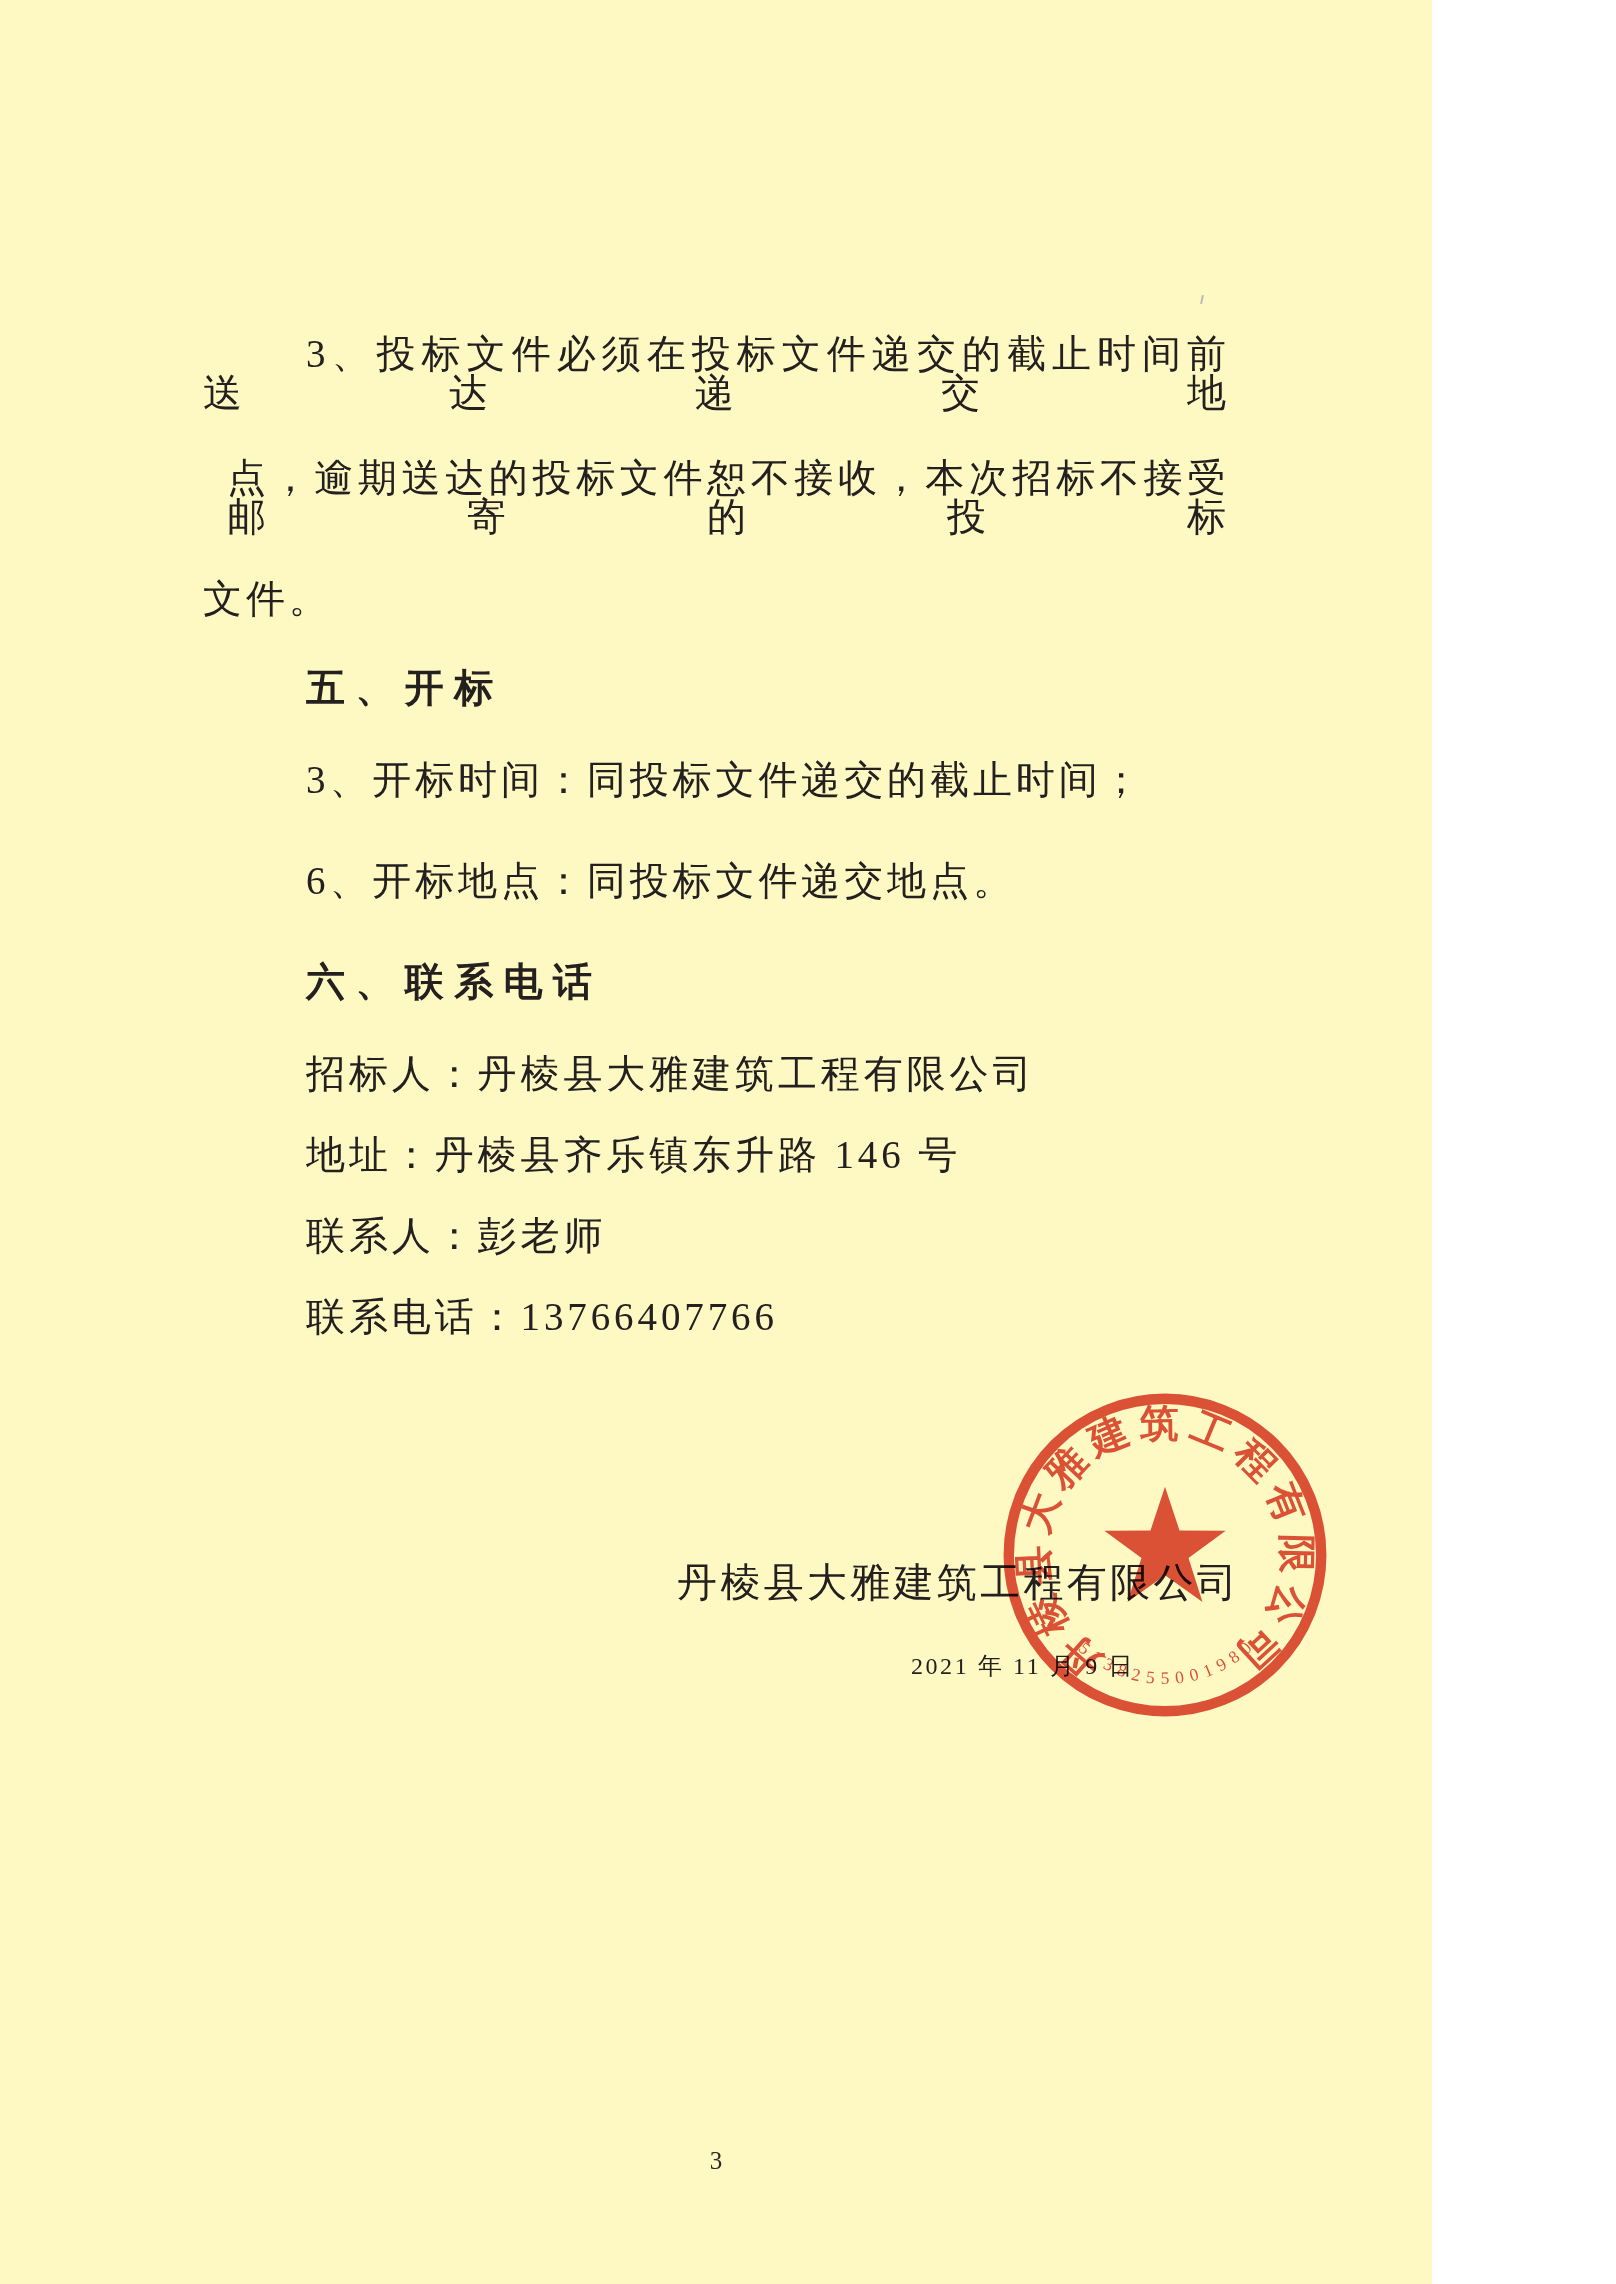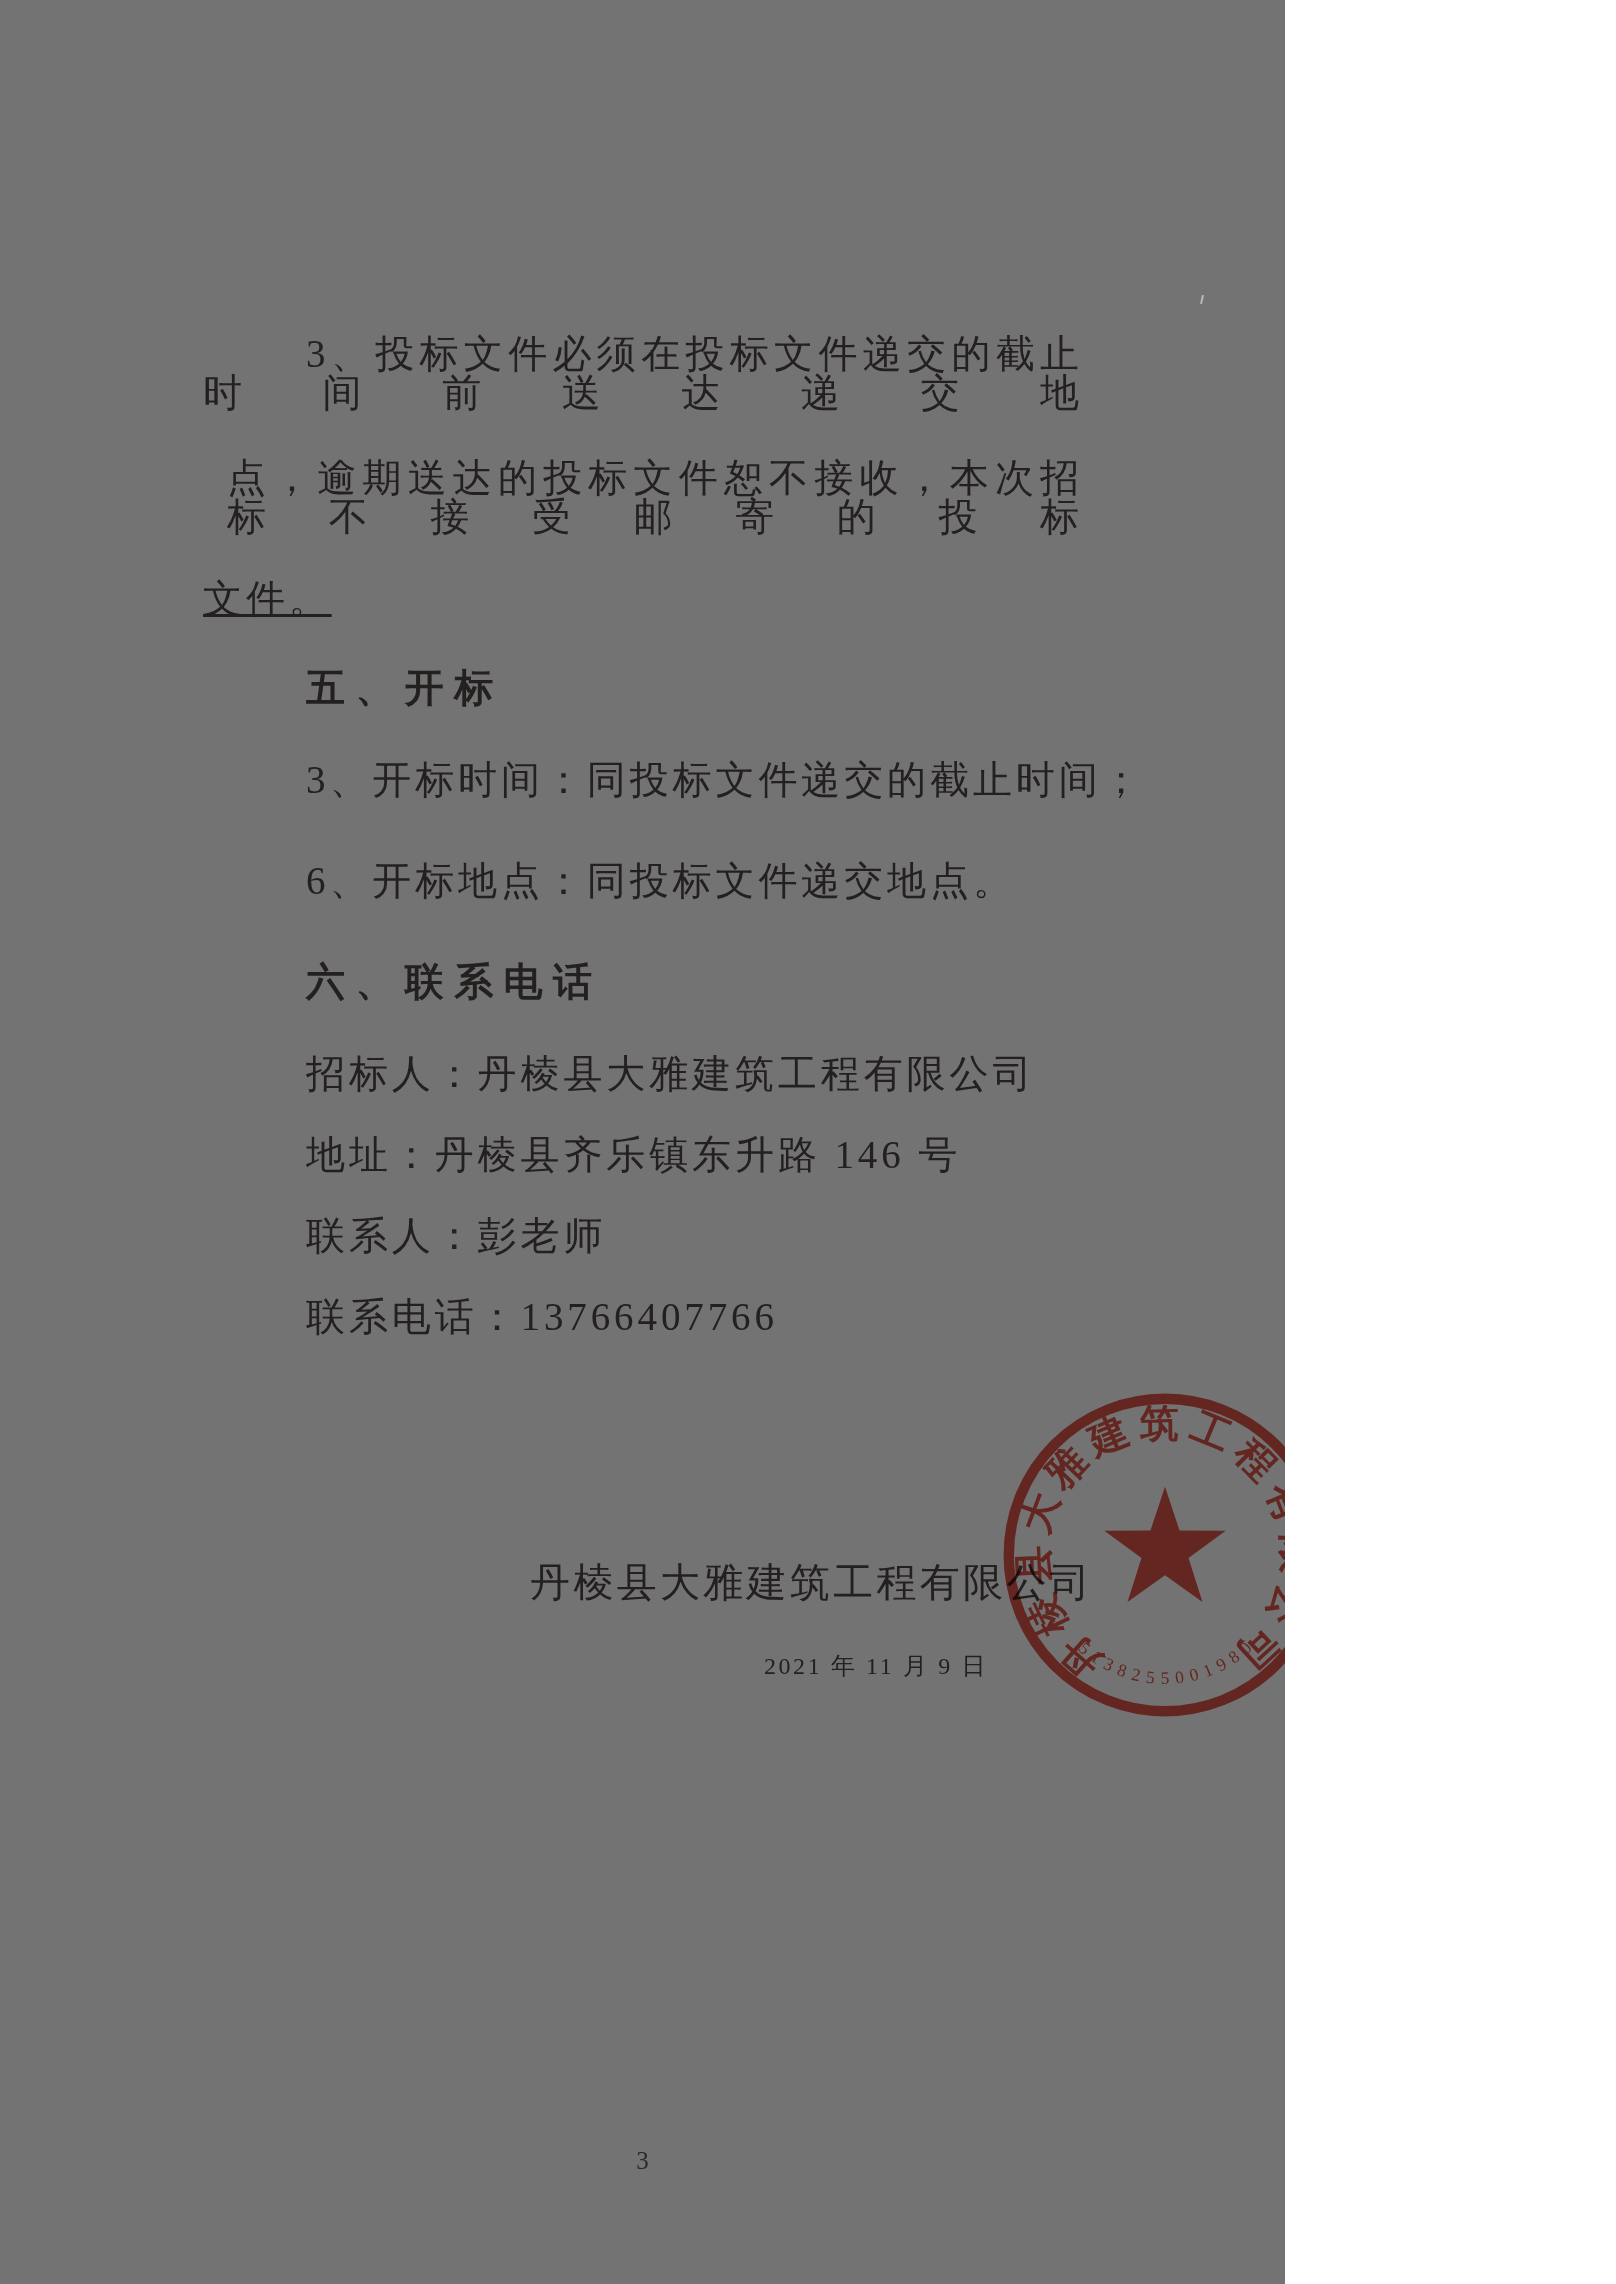--- a/index.html
+++ b/index.html
@@ -1,19 +1,19 @@
 <!DOCTYPE html>
 <html style="font-size:10.4px"><head>
 <meta charset="utf-8">
 <style>
   html,body { margin:0; padding:0; background:#ffffff; }
   .page {
     position:relative;
-    width:1285px; height:2284px;
-    background:#737373;
+    width:1432px; height:2284px;
+    background:#fef9c3;
     overflow:hidden;
     font-family:"Liberation Serif","DejaVu Serif",serif;
     color:#242020;
   }
   .content {
     position:absolute;
     left:203px; right:202px; top:334px;
   }
   .line {
     font-size:39px;
@@ -28,21 +28,21 @@
     text-align-last:justify;
     margin-bottom:46px;
   }
   .line.para-full {
     white-space:normal;
     text-align:justify;
     text-align-last:justify;
     margin-bottom:43px;
     margin-left:24px;
   }
-  .line.para-end { margin-bottom:50px;text-decoration:underline; }
+  .line.para-end { margin-bottom:50px; }
   .line.heading {
     font-weight:700;
     padding-left:103px;
     letter-spacing:10.4px;
     margin-bottom:53px;
   }
   .line.item  { padding-left:103px; margin-bottom:62px; }
   .line.contact { padding-left:103px; margin-bottom:42px; }
   .line.heading + .line.contact { margin-top:34px; }
 

